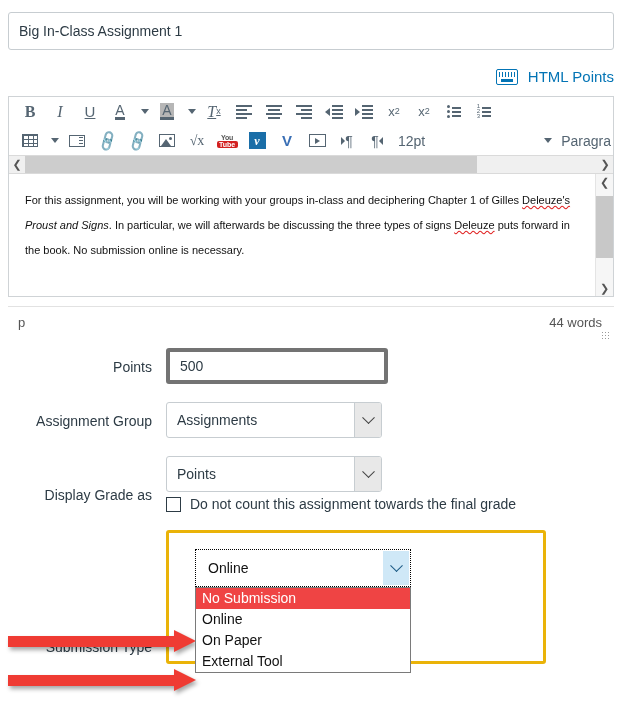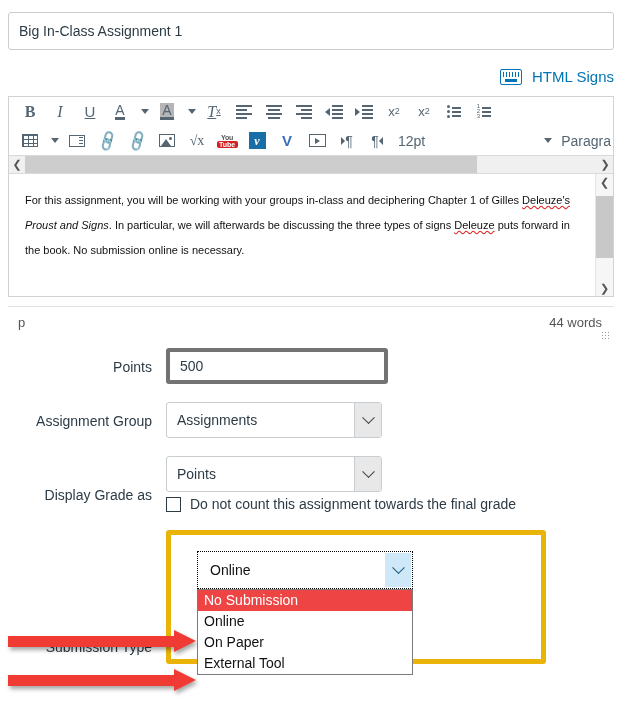--- a/index.html
+++ b/index.html
@@ -318,21 +318,21 @@
     width: 15px; height: 15px;
     border: 1.5px solid #2d3b45;
     background: #fff;
     box-sizing: border-box;
     flex: 0 0 auto;
   }
   .check-label { font-size: 14px; color: #2d3b45; }
 
   
   .subm-panel {
-    border: 5px solid #eab308;
+    border: 3px solid #eab308;
     border-radius: 3px;
     width: 380px;
     box-sizing: border-box;
     padding: 16px 0 0 26px;
     min-height: 134px;
     position: relative;
   }
   .focus-select {
     width: 216px;
     height: 38px;
@@ -393,21 +393,21 @@
 </style>
 </head>
 <body>
 
 <div class="title-wrap">
   <input class="title-input" type="text" value="Big In-Class Assignment 1" style="">
 </div>
 
 <div class="html-editor-row">
   <span class="kbd-icon"></span>
-  <a href="#" class="html-editor-link">HTML Signs</a>
+  <a href="#" class="html-editor-link">HTML Points</a>
 </div>
 
 <div class="editor-frame">
 
   <div class="tb-row">
     <span class="tb-btn ico-b">B</span>
     <span class="tb-btn ico-i">I</span>
     <span class="tb-btn ico-u">U</span>
     <span class="tb-btn">
         <span class="ico-a-color">A</span>

